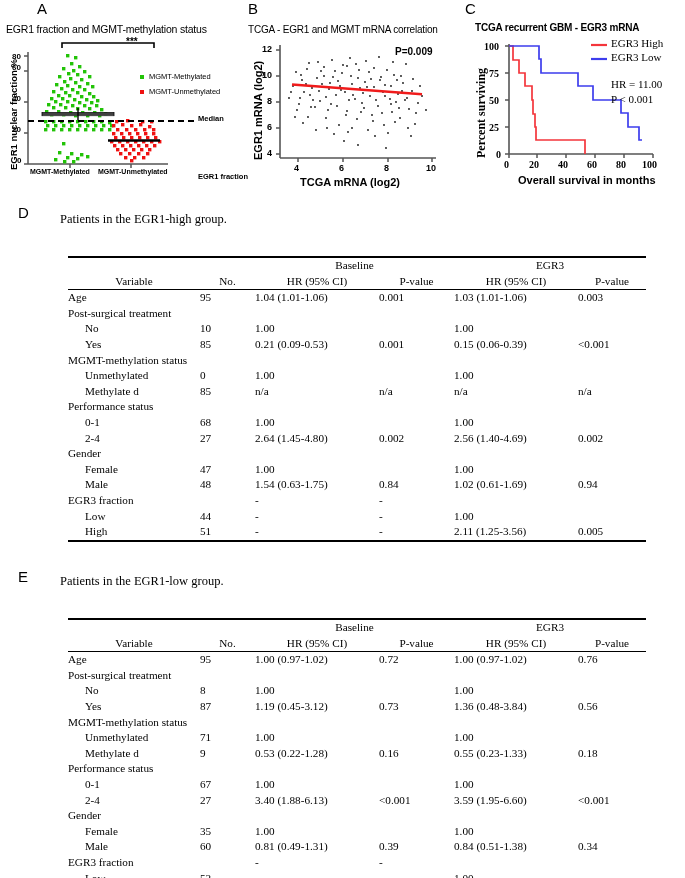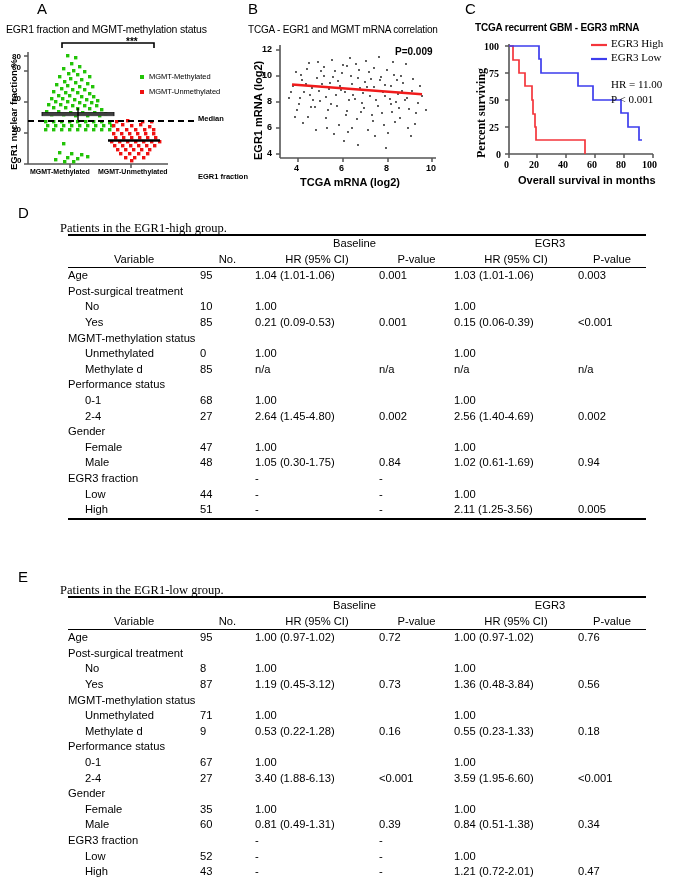--- a/index.html
+++ b/index.html
@@ -50,22 +50,22 @@
 
   
   #panelC { position: absolute; left: 463px; top: 0; width: 222px; height: 200px; }
   #panelC .ptitle {
     position: absolute; left: 12px; top: 22px;
     font-size: 10px; font-weight: bold; white-space: nowrap; letter-spacing: -0.2px;
   }
   .serif { font-family: "Liberation Serif", serif; }
 
   
-  .tbl-wrap { position: absolute; font-family: Liberation Sans, sans-serif; }
-  .tbl-caption { position: absolute; font-size: 12.5px; white-space: nowrap; margin-top: 9px; }
+  .tbl-wrap { position: absolute; font-family: Liberation Serif, serif; margin-top: 22px; }
+  .tbl-caption { position: absolute; font-size: 12.5px; white-space: nowrap; }
   table.stats {
     border-collapse: collapse;
     font-size: 11.2px;
     table-layout: fixed;
   }
   table.stats td, table.stats th {
     padding: 0;
     height: 15.6px;
     line-height: 15.6px;
     text-align: left;
@@ -648,21 +648,21 @@
           <td class="indent">Female</td>
           <td>47</td>
           <td>1.00</td>
           <td></td>
           <td>1.00</td>
           <td></td>
         </tr>
         <tr>
           <td class="indent">Male</td>
           <td>48</td>
-          <td>1.05 (0.30-1.75)</td>
+          <td>1.54 (0.63-1.75)</td>
           <td>0.84</td>
           <td>1.02 (0.61-1.69)</td>
           <td>0.94</td>
         </tr>
         <tr>
           <td>EGR3 fraction</td>
           <td></td>
           <td>-</td>
           <td>-</td>
           <td></td>

